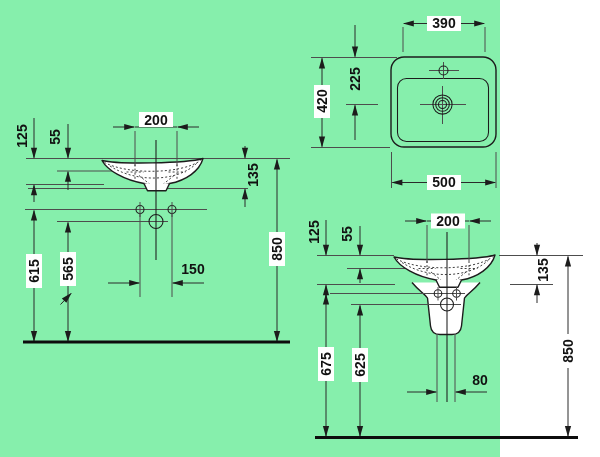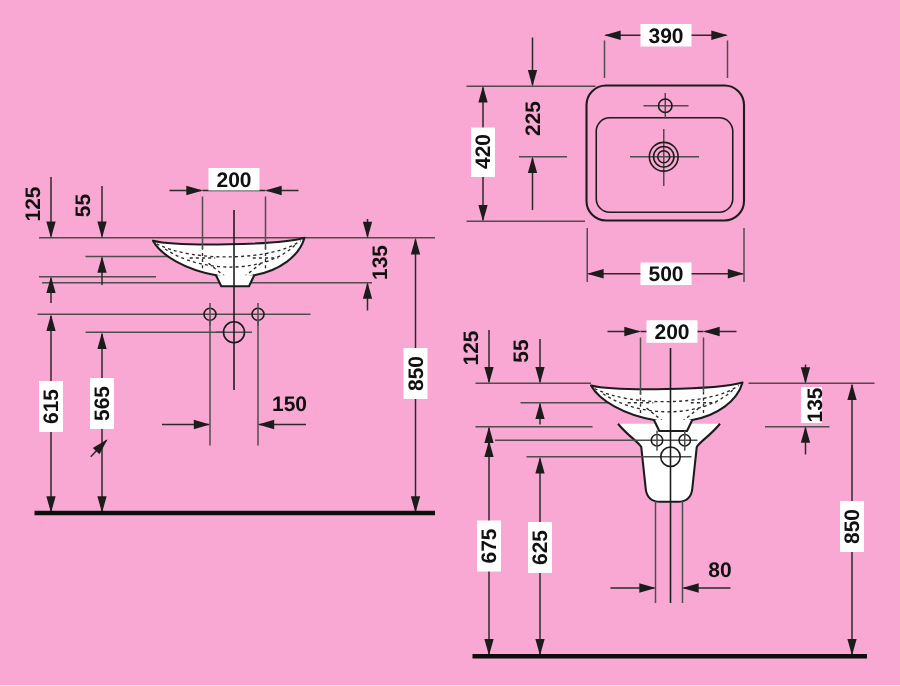--- a/index.html
+++ b/index.html
@@ -1,16 +1,16 @@
 <!DOCTYPE html>
 <html><head>
 <meta charset="utf-8">
 <style>
   html,body{margin:0;padding:0;background:#fff;}
-  .stage{width:600px;height:457px;background:#f9a8d4;position:relative;font-family:"Liberation Sans",sans-serif;}
+  .stage{width:500px;height:457px;background:#86efac;position:relative;font-family:"Liberation Sans",sans-serif;}
   svg{display:block;}
   .o   {fill:none;stroke:#1c1c1c;stroke-width:1.4;stroke-linejoin:round;}
   .o2  {fill:#ffffff;stroke:#1c1c1c;stroke-width:1.4;stroke-linejoin:round;}
   .thin{fill:none;stroke:#1c1c1c;stroke-width:1.05;}
   .r   {stroke:#4d4d4d;stroke-width:1;fill:none;}
   .d   {stroke:#2a2a2a;stroke-width:1;fill:none;}
   .dash{stroke:#2a2a2a;stroke-width:.9;fill:none;stroke-dasharray:2,2.1;}
   .flr {stroke:#0d0d0d;stroke-width:3;fill:none;}
   .wbg {fill:#ffffff;stroke:none;}
   text {font-family:"Liberation Sans","DejaVu Sans",sans-serif;font-weight:700;

